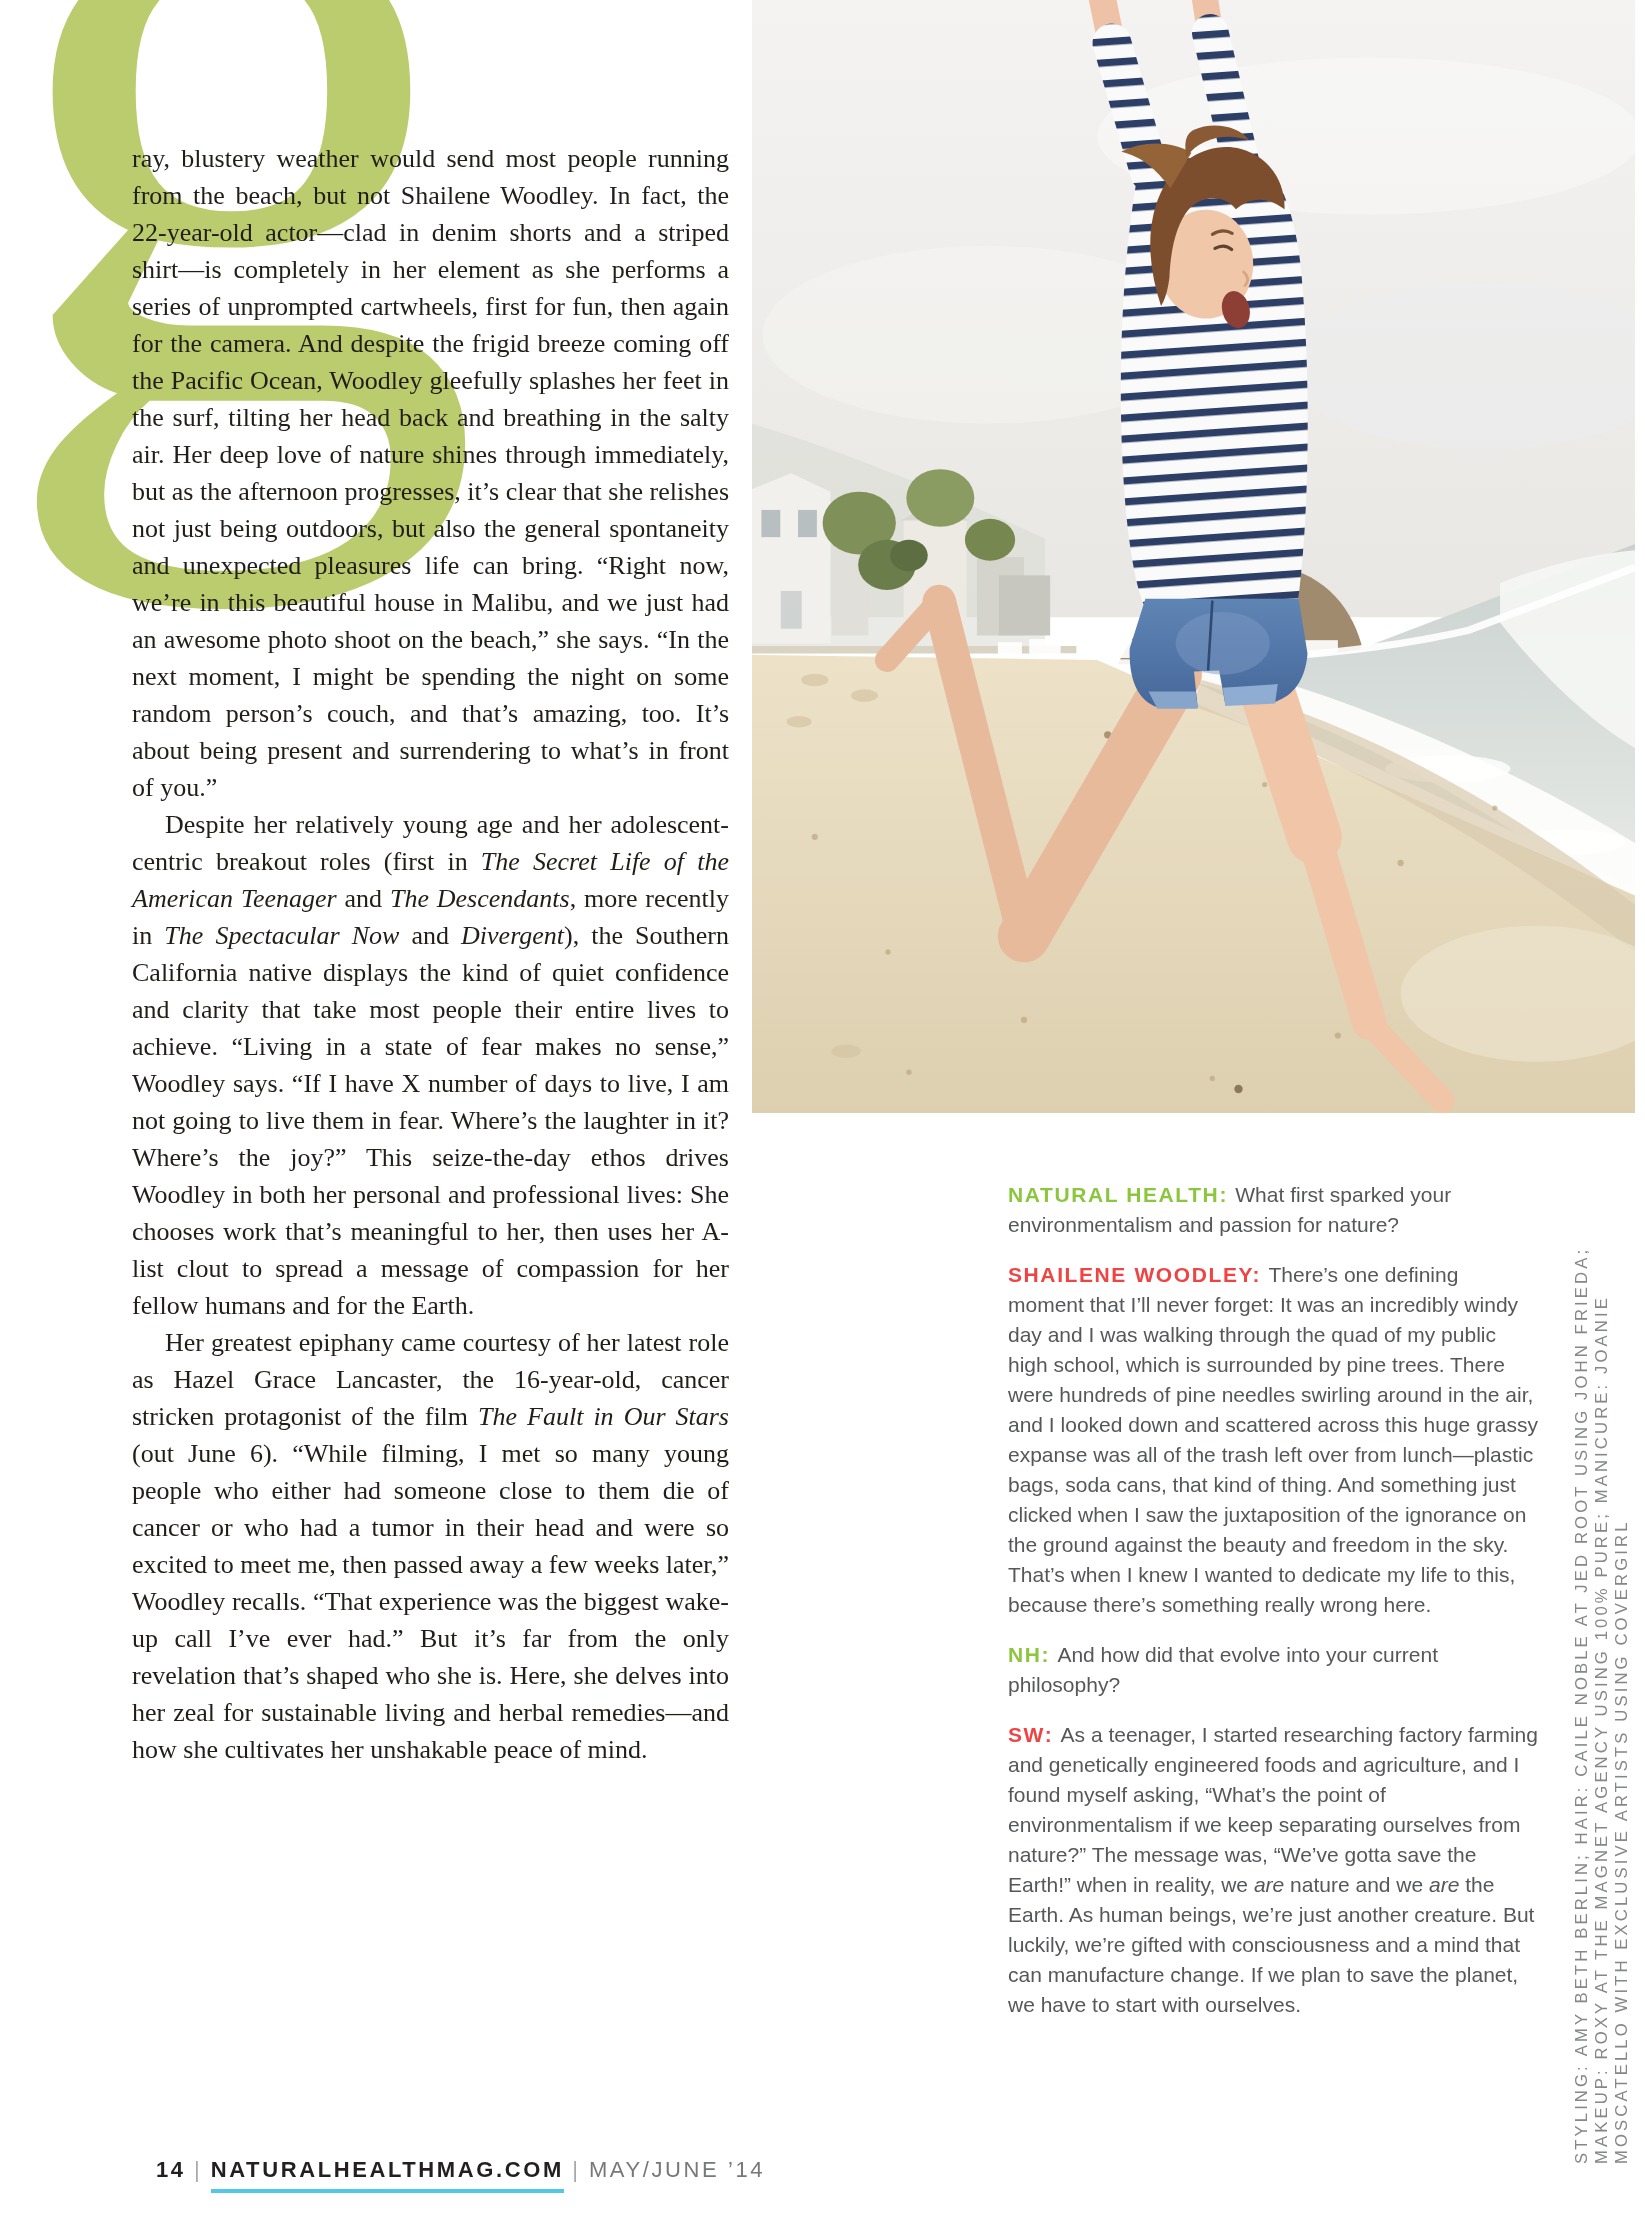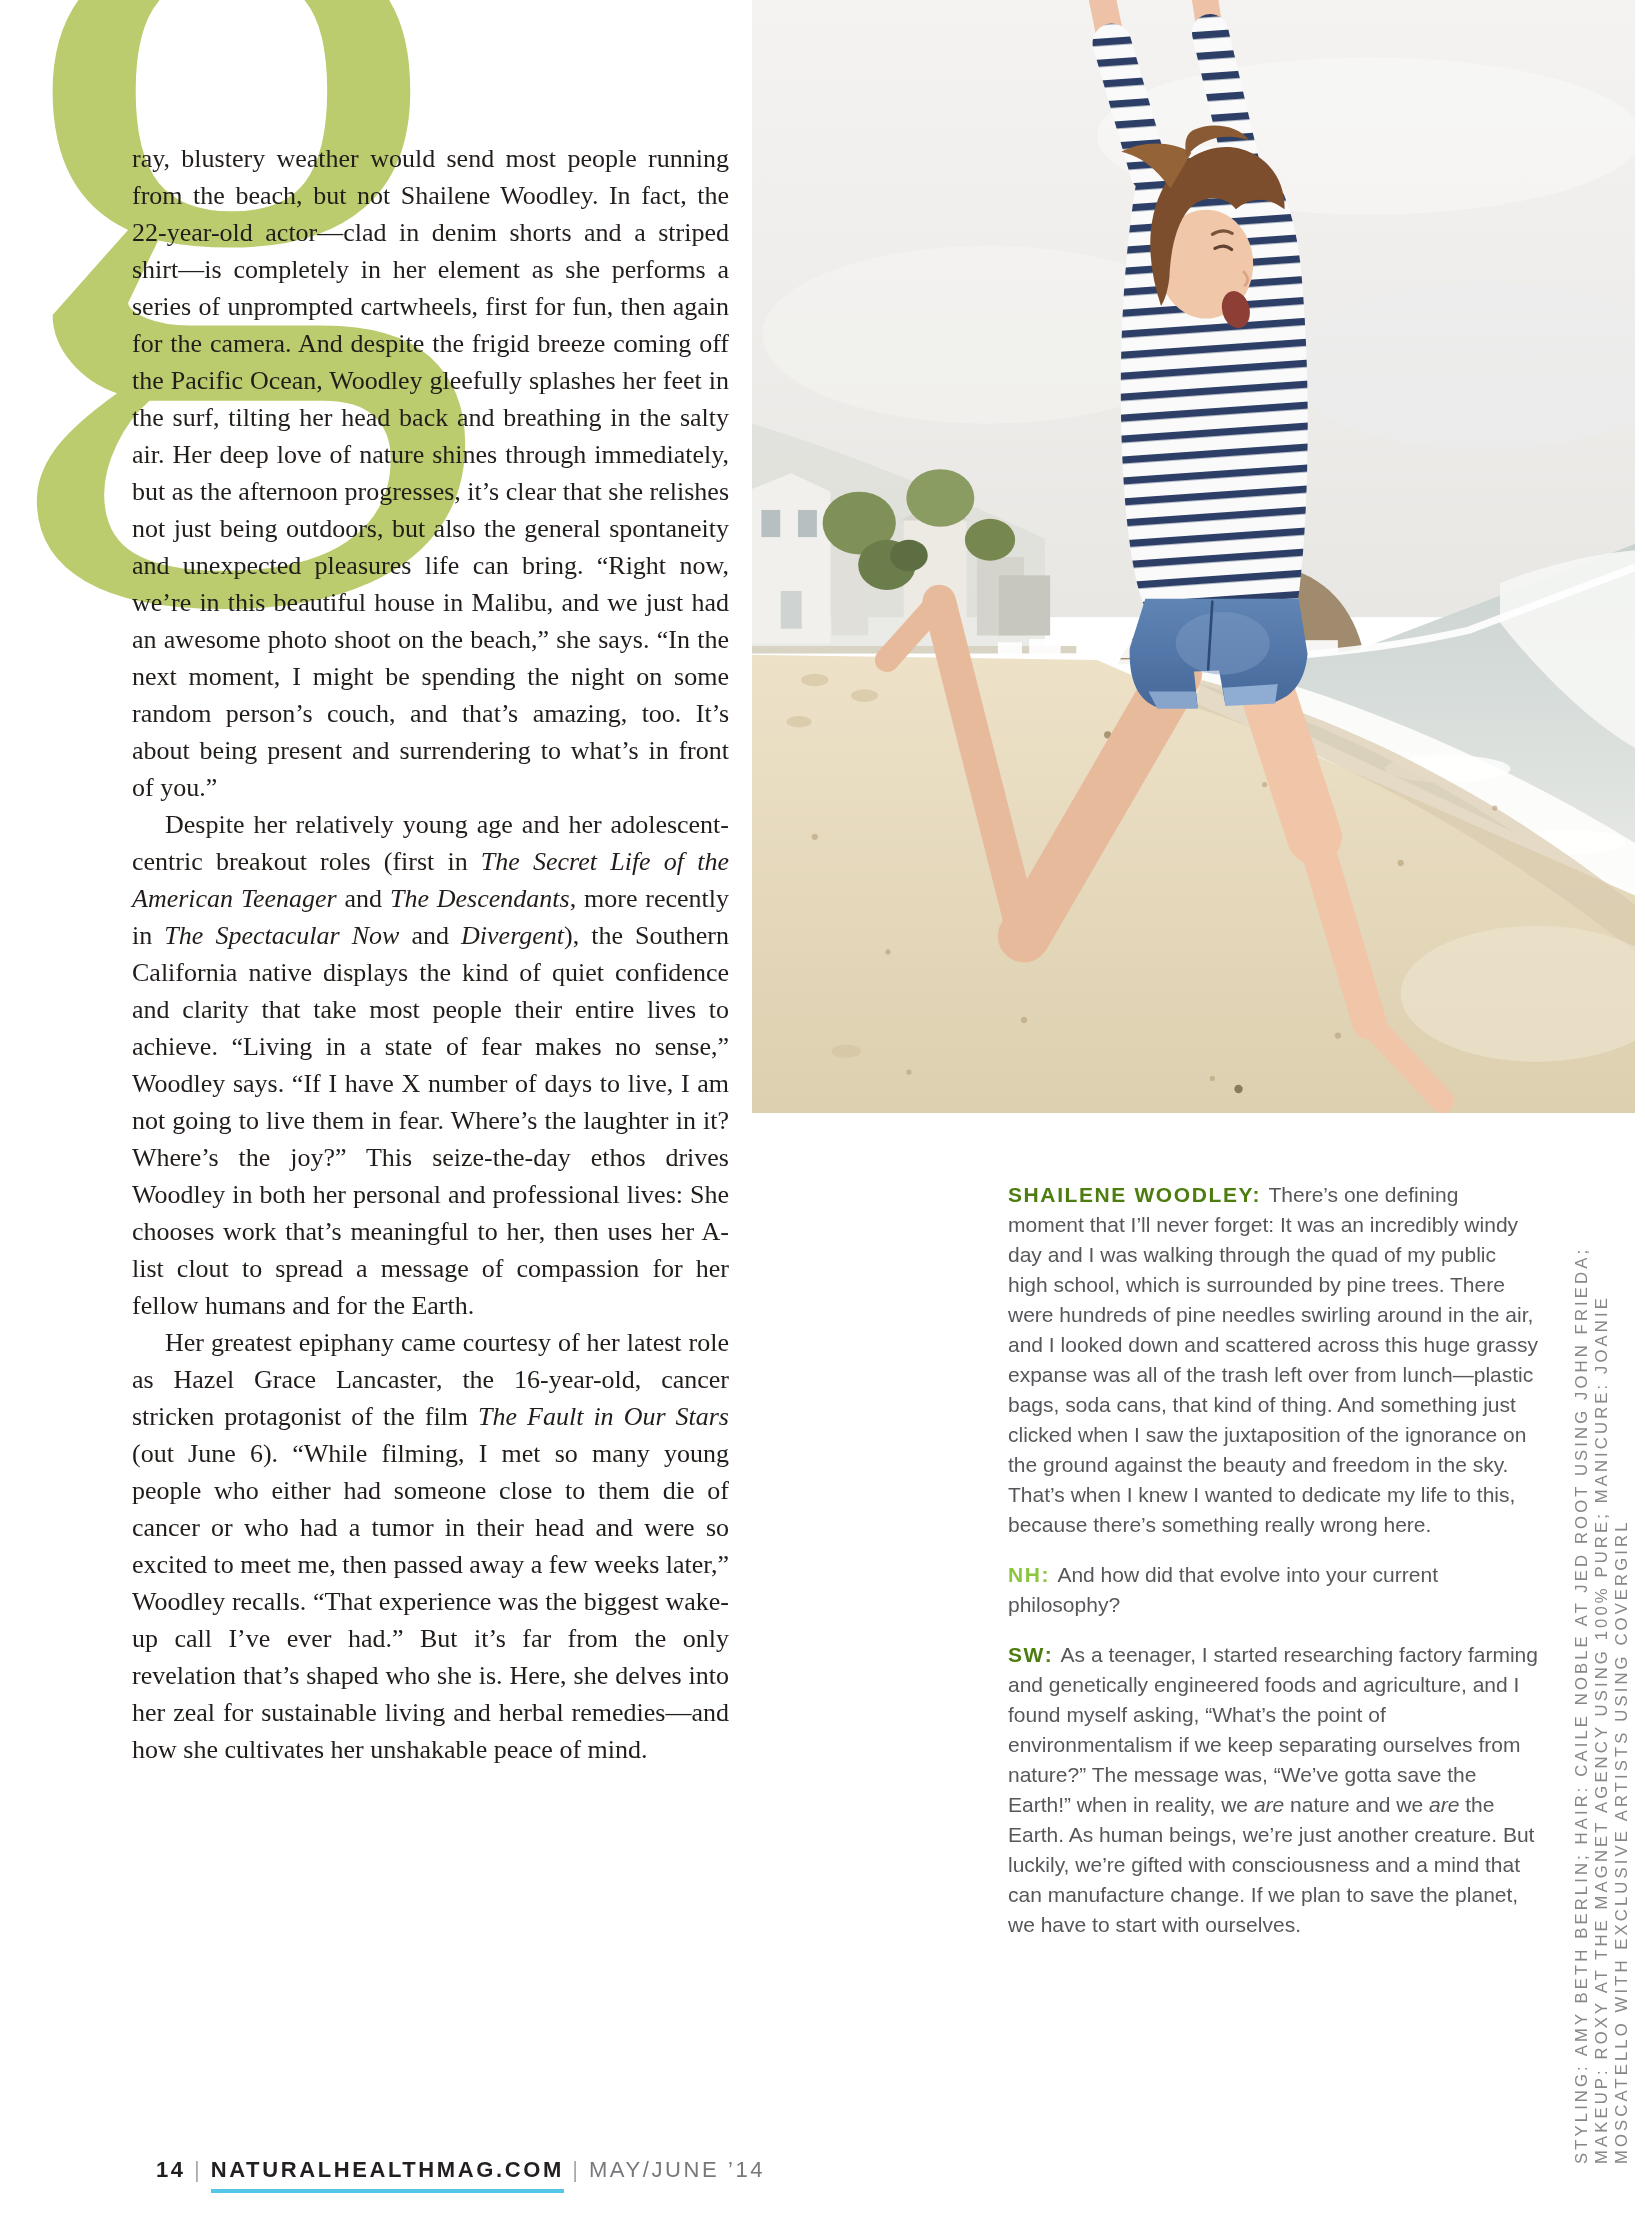--- a/index.html
+++ b/index.html
@@ -28,21 +28,21 @@
 
   
   .interview{
     position:absolute;left:1008px;top:1180px;width:531px;
     font-family:"Liberation Sans",sans-serif;font-size:21px;line-height:30px;
     color:#56575a;
   }
   .qa{margin:0 0 20px 0;}
   .qlabel{font-weight:700;letter-spacing:1.6px;margin-right:7.3px;}
   .qlabel[data-color="green"]{color:#8cc63e;}
-  .qlabel[data-color="blue"]{color:#4d7c0f;}
+  .qlabel[data-color="blue"]{color:#ef4444;}
 
   
   .credits{
     position:absolute;right:12.6px;top:1248px;height:916px;
     writing-mode:vertical-rl;transform:rotate(180deg);
     font-family:"Liberation Sans",sans-serif;font-size:16.7px;line-height:20px;
     letter-spacing:3.1px;color:#85878a;white-space:nowrap;
   }
   .credits div{margin:0;}
 
@@ -203,20 +203,23 @@
         <ellipse cx="900" cy="1230" rx="90" ry="60" fill="#7b9ac4" opacity="0.5" stroke="none"></ellipse>
         <path d="M900 1315 L1005 1308 L1000 1345 L905 1350 Z" fill="#8fadd2" stroke="none"></path>
         <path d="M758 1322 L848 1322 L852 1355 L775 1355 Z" fill="#87a5cb" stroke="none"></path>
         <path d="M880 1150 L872 1280" stroke="#2f4a74" stroke-width="5" fill="none"></path>
       </g>
     </svg>
   </div>
 
   <div class="interview">
     <p class="qa">
+      <span class="qlabel" data-color="green">NATURAL HEALTH:</span><span><span>What first sparked your environmentalism and passion for nature?</span></span>
+    </p>
+    <p class="qa">
       <span class="qlabel" data-color="blue">SHAILENE WOODLEY:</span><span><span>There’s one defining moment that I’ll never forget: It was an incredibly windy day and I was walking through the quad of my public high school, which is surrounded by pine trees. There were hundreds of pine needles swirling around in the air, and I looked down and scattered across this huge grassy expanse was all of the trash left over from lunch—plastic bags, soda cans, that kind of thing. And something just clicked when I saw the juxtaposition of the ignorance on the ground against the beauty and freedom in the sky. That’s when I knew I wanted to dedicate my life to this, because there’s something really wrong here.</span></span>
     </p>
     <p class="qa">
       <span class="qlabel" data-color="green">NH:</span><span><span>And how did that evolve into your current philosophy?</span></span>
     </p>
     <p class="qa">
       <span class="qlabel" data-color="blue">SW:</span><span><span>As a teenager, I started researching factory farming and genetically engineered foods and agriculture, and I found myself asking, “What’s the point of environmentalism if we keep separating ourselves from nature?” The message was, “We’ve gotta save the Earth!” when in reality, we </span><span class="it">are</span><span> nature and we </span><span class="it">are</span><span> the Earth. As human beings, we’re just another creature. But luckily, we’re gifted with consciousness and a mind that can manufacture change. If we plan to save the planet, we have to start with ourselves.</span></span>
     </p>
   </div>
 

